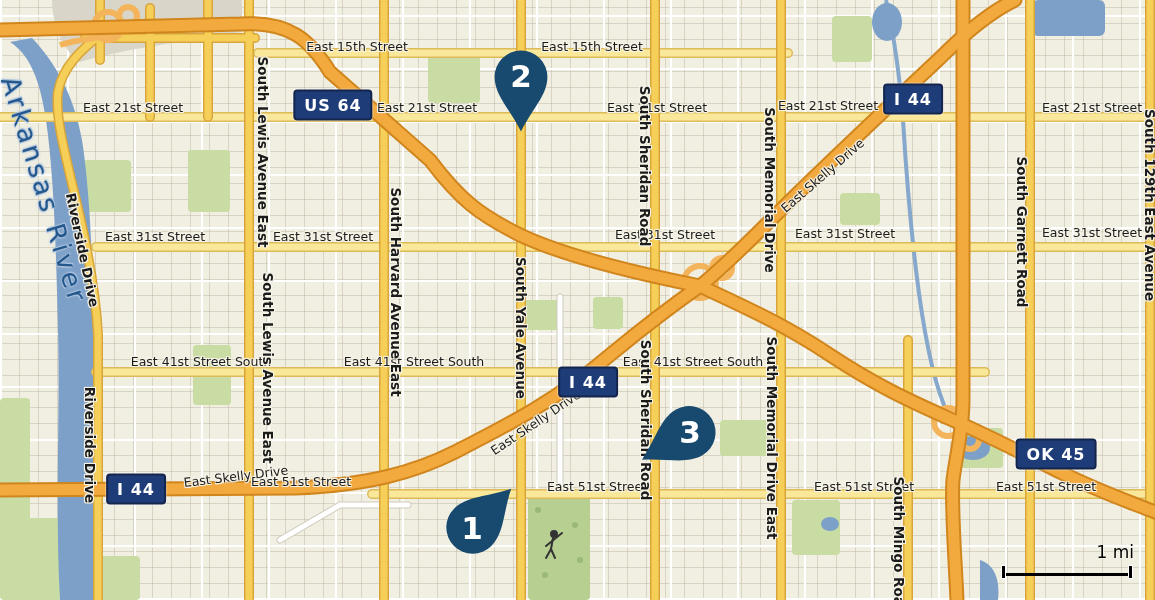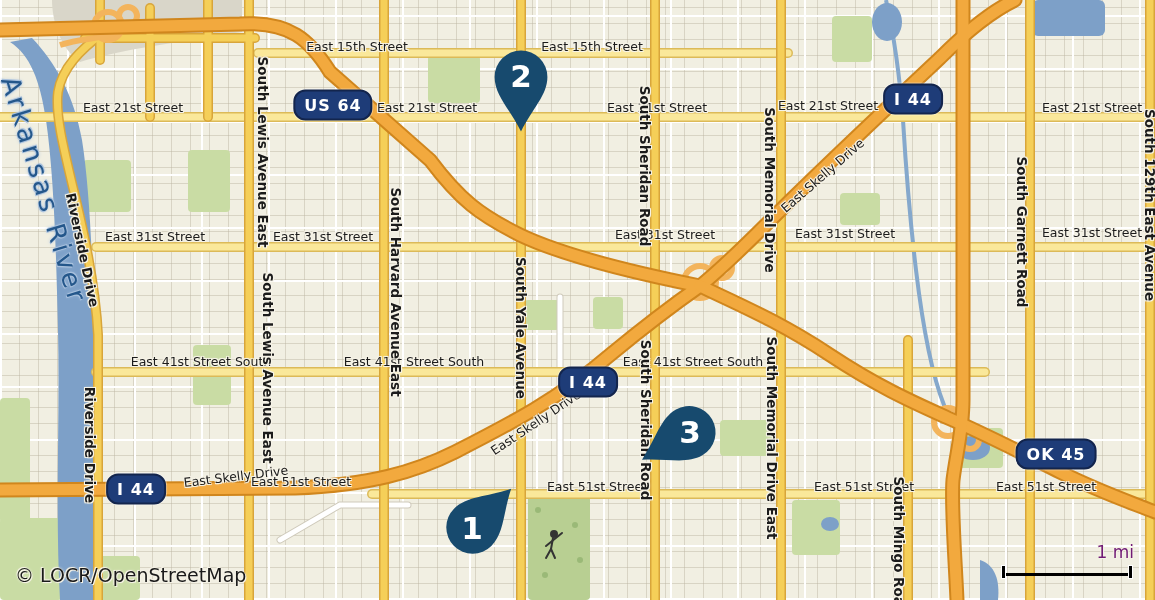--- a/index.html
+++ b/index.html
@@ -24,35 +24,35 @@
     text-shadow:-1px -1px 0 #f6f3e7,1px -1px 0 #f6f3e7,-1px 1px 0 #f6f3e7,1px 1px 0 #f6f3e7,0 0 3px #f6f3e7;
   }
   .map-label.avenue{font-weight:bold;font-size:13.5px;}
   .map-label.river{
     color:#24578b;font-size:26px;letter-spacing:3px;
     text-shadow:-1px -1px 0 #a9c1dd,1px 1px 0 #a9c1dd,0 0 4px #a9c1dd;
   }
   .shield{
     position:absolute;z-index:4;transform:translate(-50%,-50%);
     background:#1e3c78;color:#fff;font-weight:bold;font-size:16px;
-    padding:4px 9px;border:2px solid #13254d;border-radius:12px;
+    padding:4px 9px;border:2px solid #13254d;border-radius:4px;
     box-shadow:0 0 0 1px rgba(255,255,255,.35);letter-spacing:1px;white-space:nowrap;
   }
   .marker{position:absolute;z-index:5;width:66px;height:93px;}
   .marker svg{position:absolute;left:0;top:0;overflow:visible;}
   .marker .num{
     position:absolute;left:33px;top:34px;transform:translate(-50%,-50%);
     color:#fff;font-weight:bold;font-size:31px;z-index:6;
   }
   .scalebar{position:absolute;z-index:6;}
   .scalebar .bar{position:absolute;left:0;top:7px;width:130px;height:3px;background:#000;}
   .scalebar .tick{position:absolute;top:0;width:3px;height:12px;background:#000;box-shadow:0 0 0 1px #fff;}
   .scalebar .t-l{left:0;} .scalebar .t-r{right:0;}
   .scalebar .lbl{
-    position:absolute;right:-2px;top:-24px;font-size:17px;color:#701a75;
+    position:absolute;right:-2px;top:-24px;font-size:17px;color:#000000;
     font-family:"DejaVu Sans","Liberation Sans",sans-serif;
     text-shadow:1px 1px 0 #f6f3e7,-1px -1px 0 #f6f3e7;
   }
   .attribution{
     position:absolute;left:15px;top:564px;z-index:6;font-size:19px;color:#1a1a1a;
     font-family:"DejaVu Sans","Liberation Sans",sans-serif;
     text-shadow:1px 1px 0 #f6f3e7,-1px -1px 0 #f6f3e7,0 0 3px #f6f3e7;
   }
 </style>
 </head>
@@ -254,14 +254,13 @@
       </div>
     </div>
 
   <div class="scalebar" style="left:1002px;top:566px;width:130px;height:14px;">
     <div class="bar"></div>
     <div class="tick t-l"></div>
     <div class="tick t-r"></div>
     <div class="lbl">1 mi</div>
   </div>
 
-  <div class="attribution">© LOCR/OpenStreetMap</div>
 </div>
 
 </body></html>

